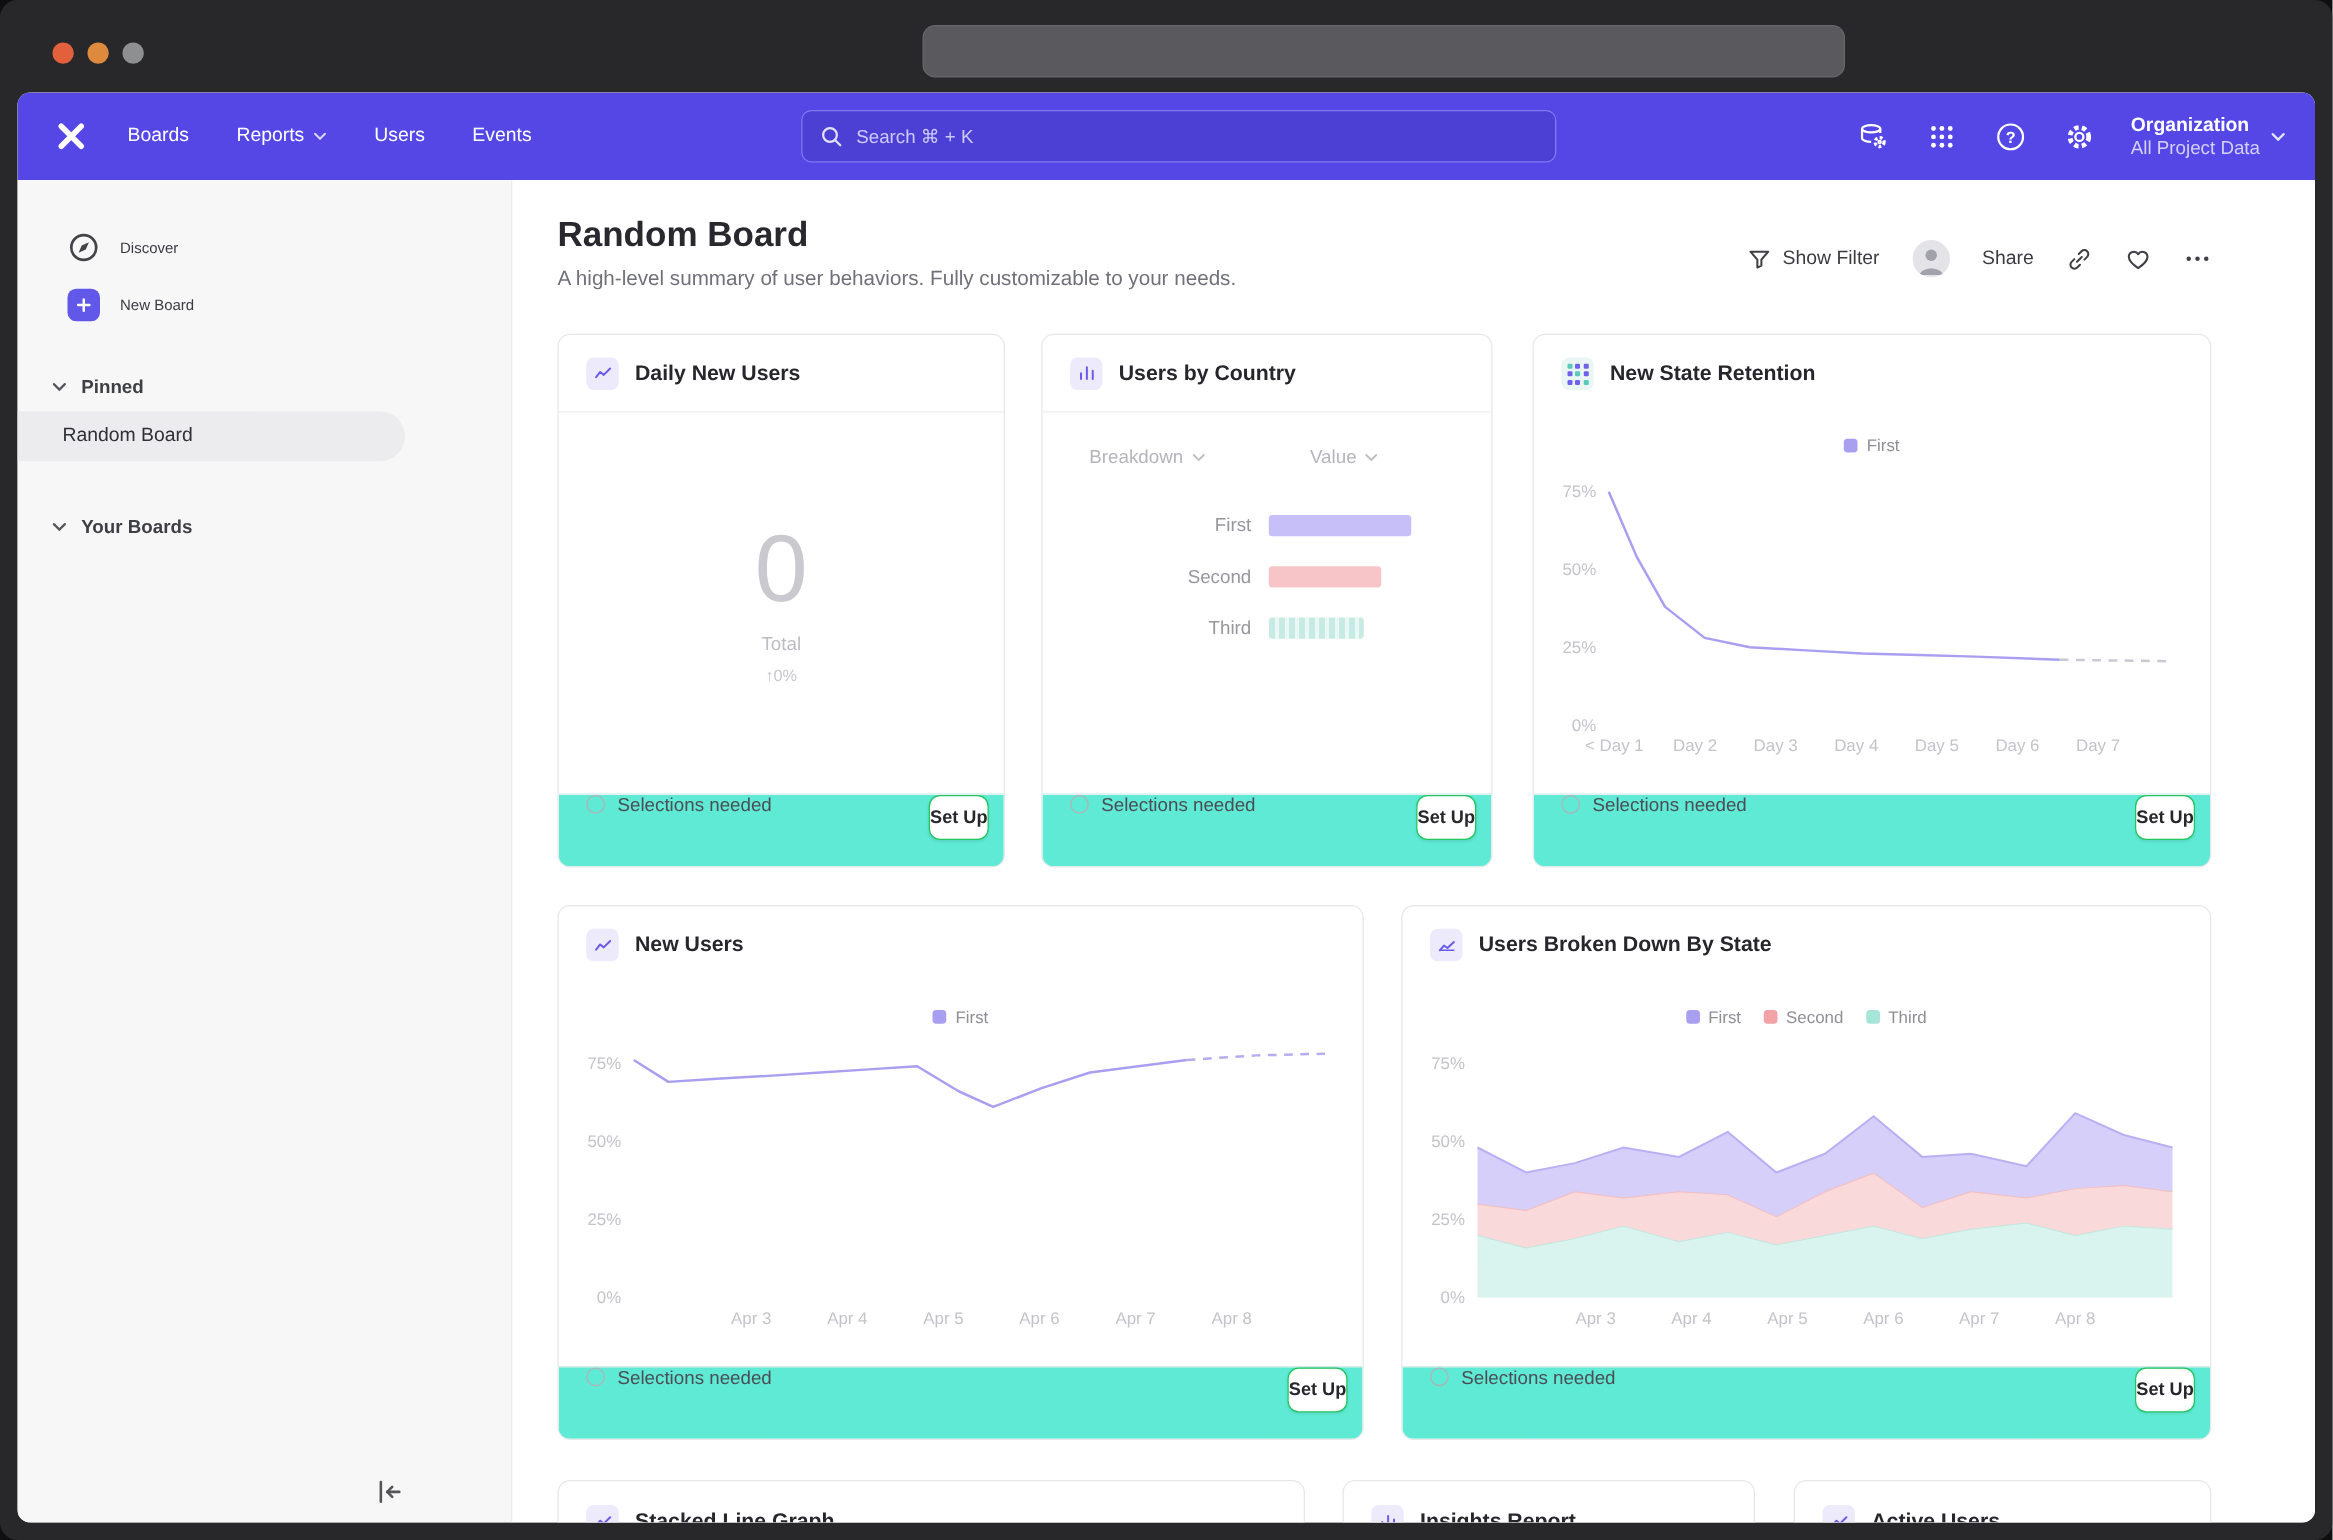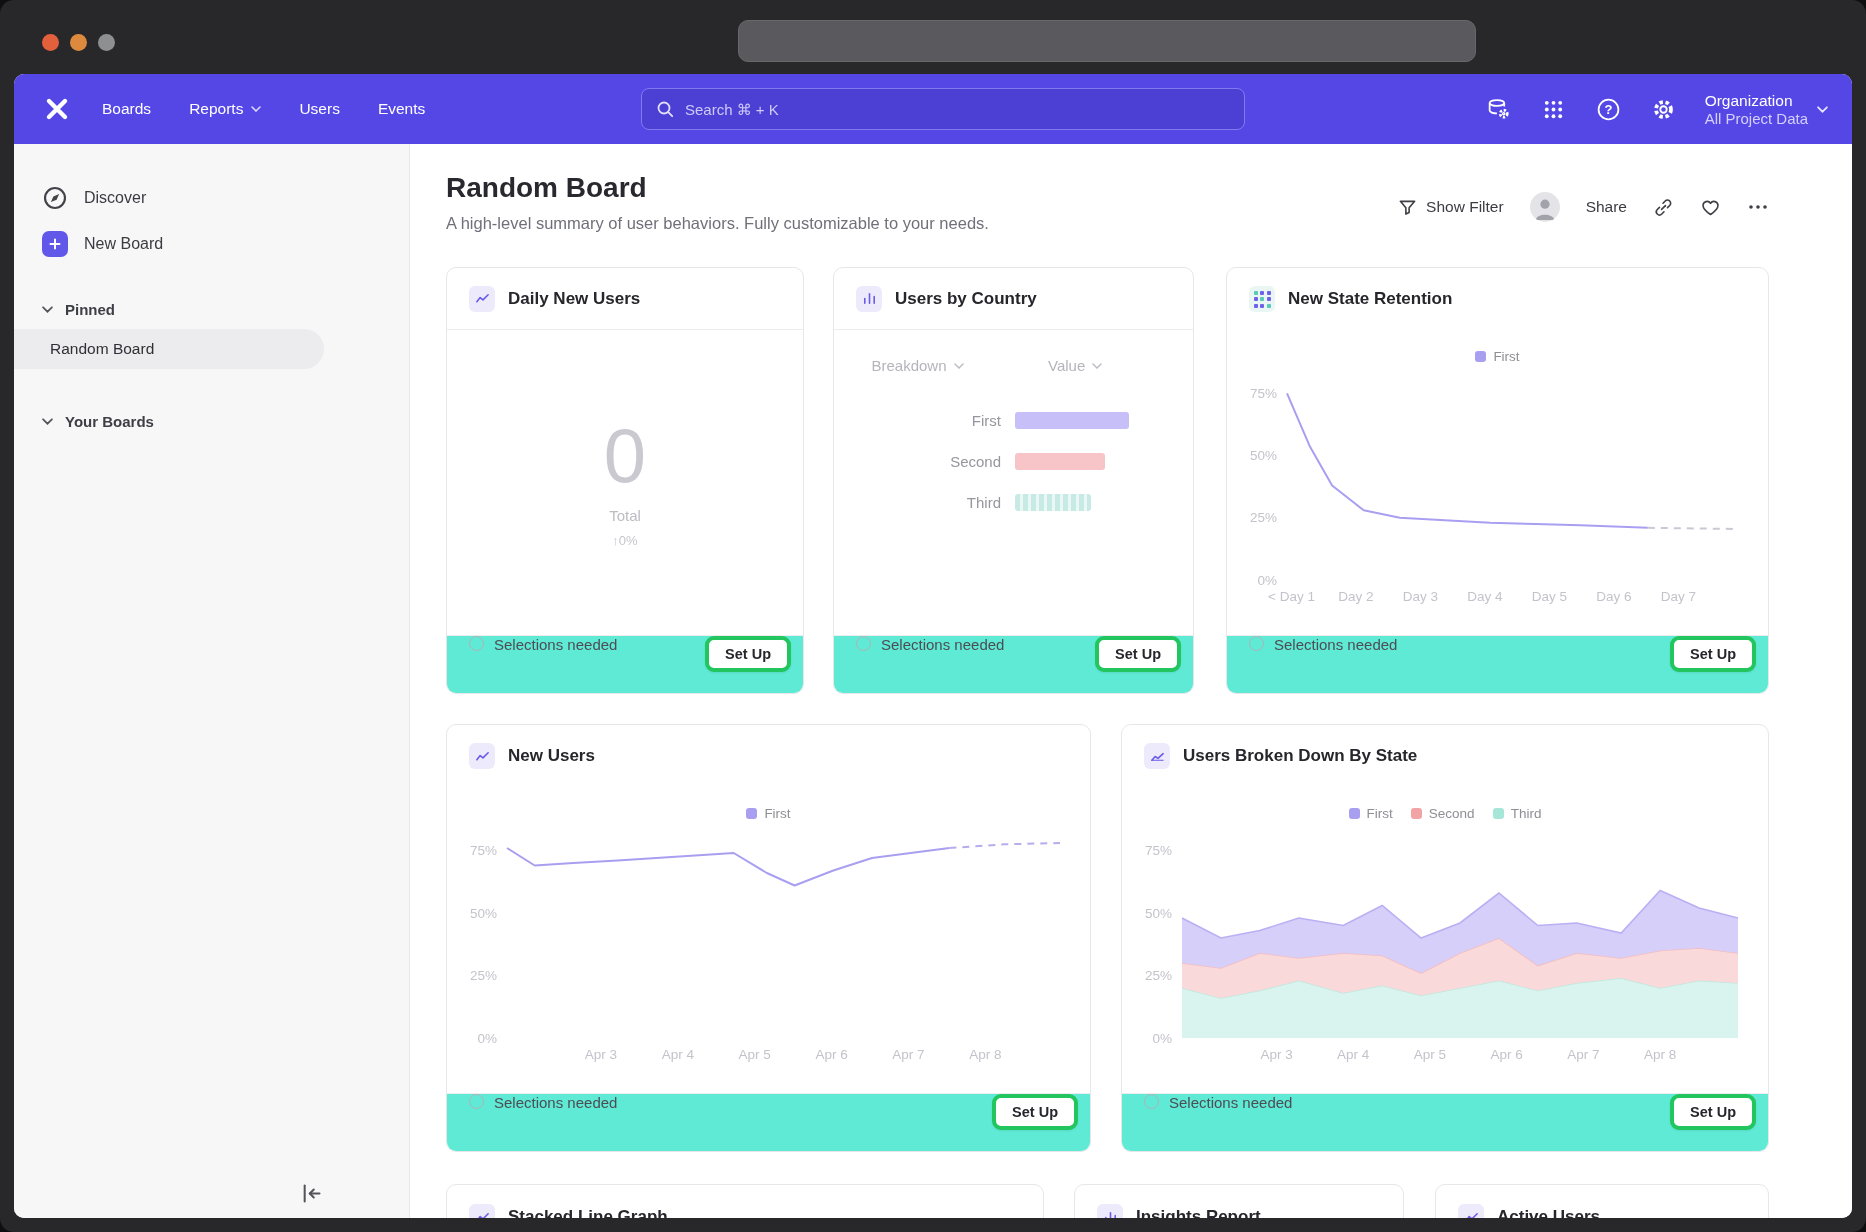--- a/index.html
+++ b/index.html
@@ -25,27 +25,27 @@
   .nav-items { position:absolute; left:88px; top:0; height:70px; display:flex; align-items:center; gap:38px; }
   .nav-item { color:#fff; font-size:15.5px; font-weight:500; display:flex; align-items:center; gap:8px; cursor:pointer; white-space:nowrap; }
   .nav-item .chev { color:#d9d5fb; display:flex; }
   .search { position:absolute; left:627px; top:14px; width:604px; height:42px; background:#4b3fd4; border:1px solid #8379ef; border-radius:8px; display:flex; align-items:center; gap:11px; padding:0 14px; }
   .search input { flex:1; background:transparent; border:none; outline:none; color:#fff; font-size:15px; font-family:inherit; }
   .search input::placeholder { color:#cfcaf8; }
   .nav-right { position:absolute; right:24px; top:0; height:70px; display:flex; align-items:center; gap:27px; }
   .nav-icon { display:flex; align-items:center; justify-content:center; width:28px; height:28px; cursor:pointer; }
   .org { display:flex; align-items:center; gap:9px; cursor:pointer; }
   .org-text { text-align:left; }
-  .org-name { color:#fff; font-size:15.5px; font-weight:400; line-height:19px; }
+  .org-name { color:#fff; font-size:15.5px; font-weight:700; line-height:19px; }
   .org-sub { color:#d5d1fa; font-size:15px; line-height:17px; }
   .org .chev { color:#e6e3fc; display:flex; }
 
   
   .sidebar { position:absolute; left:0; top:70px; bottom:0; width:396px; background:#f7f7f8; border-right:1px solid #e9e9eb; }
-  .side-row { display:flex; align-items:center; gap:16px; height:46px; padding:0 28px; font-size:16px; color:#3b3b42; cursor:pointer; }
+  .side-row { display:flex; align-items:center; gap:16px; height:46px; padding:0 28px; font-size:12px; color:#3b3b42; cursor:pointer;margin-left:12px; }
   .side-row.first { margin-top:31px; }
   .discover-badge { width:26px; height:26px; display:flex; align-items:center; justify-content:center; }
   .newboard-badge { width:26px; height:26px; border-radius:7px; background:#6157e8; display:flex; align-items:center; justify-content:center; }
   .section-head { display:flex; align-items:center; gap:12px; height:40px; padding:0 28px; font-size:15px; font-weight:600; color:#3e3e45; cursor:pointer; }
   .section-head.pinned { margin-top:22px; }
   .section-head.yours { margin-top:32px; }
   .section-head .chev { color:#55555c; display:flex; }
   .selected-item { width:310px; height:40px; display:flex; align-items:center; padding-left:36px; background:#ececee; border-radius:0 20px 20px 0; font-size:15.5px; color:#2f2f36; cursor:pointer; }
   .collapse-btn { position:absolute; left:282px; bottom:10px; width:30px; height:30px; display:flex; align-items:center; justify-content:center; cursor:pointer; }
 
@@ -61,21 +61,21 @@
   .card-head { height:62px; display:flex; align-items:center; gap:13px; padding:0 22px; border-bottom:1px solid #ededf0; }
   .card-head.noline { border-bottom:none; }
   .card-title { font-size:17px; font-weight:700; color:#26262c; }
   .chart-badge { width:26px; height:26px; border-radius:6px; background:#edeafc; display:flex; align-items:center; justify-content:center; flex:none; }
   .grid-badge { width:26px; height:26px; border-radius:6px; background:#eaf6f4; display:grid; grid-template-columns:repeat(3,4px); grid-template-rows:repeat(3,4px); gap:2.5px; align-content:center; justify-content:center; flex:none; }
   .grid-badge i { width:4px; height:4px; border-radius:1px; }
   .card-body { position:absolute; top:63px; left:0; right:0; bottom:59px; display:flex; flex-direction:column; }
   .card-foot { position:absolute; left:0; right:0; bottom:0; height:58px; border-top:1px solid #ededf0; display:flex; align-items:flex-start; padding:0 12px 0 22px; background:#5eead4; }
   .foot-circle { width:15px; height:15px; border:1.5px solid #b2b2b9; border-radius:50%; flex:none; }
   .foot-text { margin-left:10px; font-size:15px; color:#4d4d55; }
-  .setup-btn { margin-left:auto; height:36px; padding:0 16px; border:4px solid #22c55e; border-radius:9px; background:#fff; font-size:14.5px; font-weight:700; color:#26262c; box-shadow:0 1px 2px rgba(28,28,35,.08); cursor:pointer; font-family:inherit; }
+  .setup-btn { margin-left:auto; height:36px; padding:0 0; border:1px solid #22c55e; border-radius:9px; background:#fff; font-size:14.5px; font-weight:700; color:#26262c; box-shadow:0 1px 2px rgba(28,28,35,.08); cursor:pointer; font-family:inherit; }
 
   #card-dnu { left:36px;  top:123px; width:358px; height:427px; }
   #card-ubc { left:423px; top:123px; width:361px; height:427px; }
   #card-nur { left:816px; top:123px; width:543px; height:427px; }
   #card-nu  { left:36px;  top:580px; width:645px; height:428px; }
   #card-ubs { left:711px; top:580px; width:648px; height:428px; }
   #card-slg { left:36px;   top:1040px; width:598px; height:120px; }
   #card-ir  { left:664px;  top:1040px; width:330px; height:120px; }
   #card-au  { left:1025px; top:1040px; width:334px; height:120px; }
   .stub .card-head { height:58px; border-bottom:none; padding-top:6px; }

